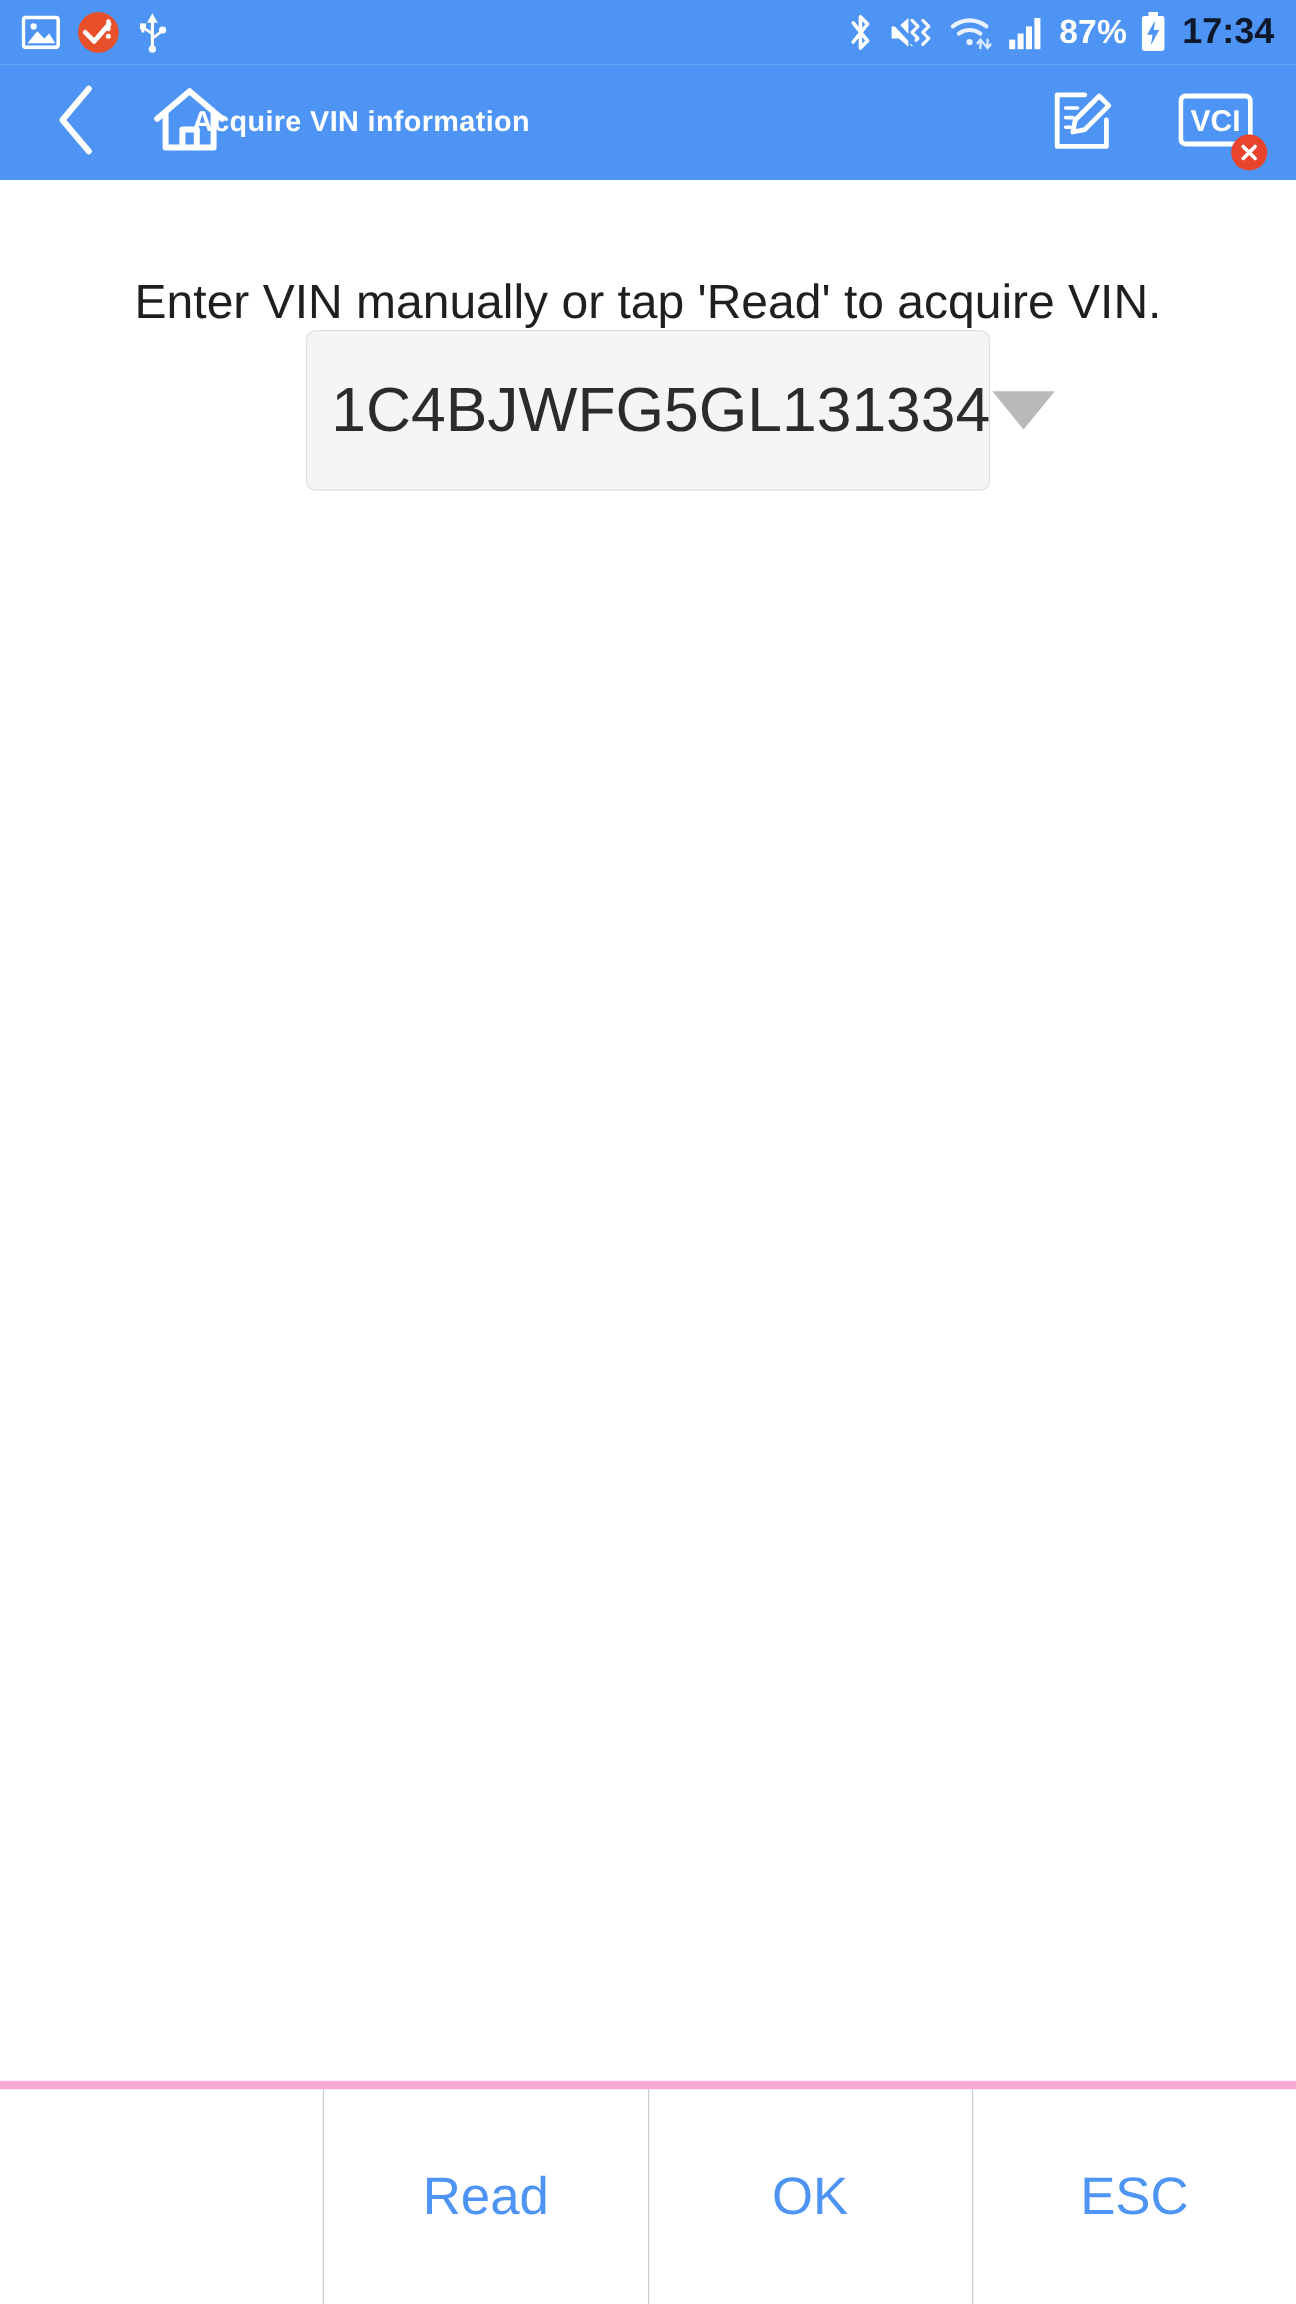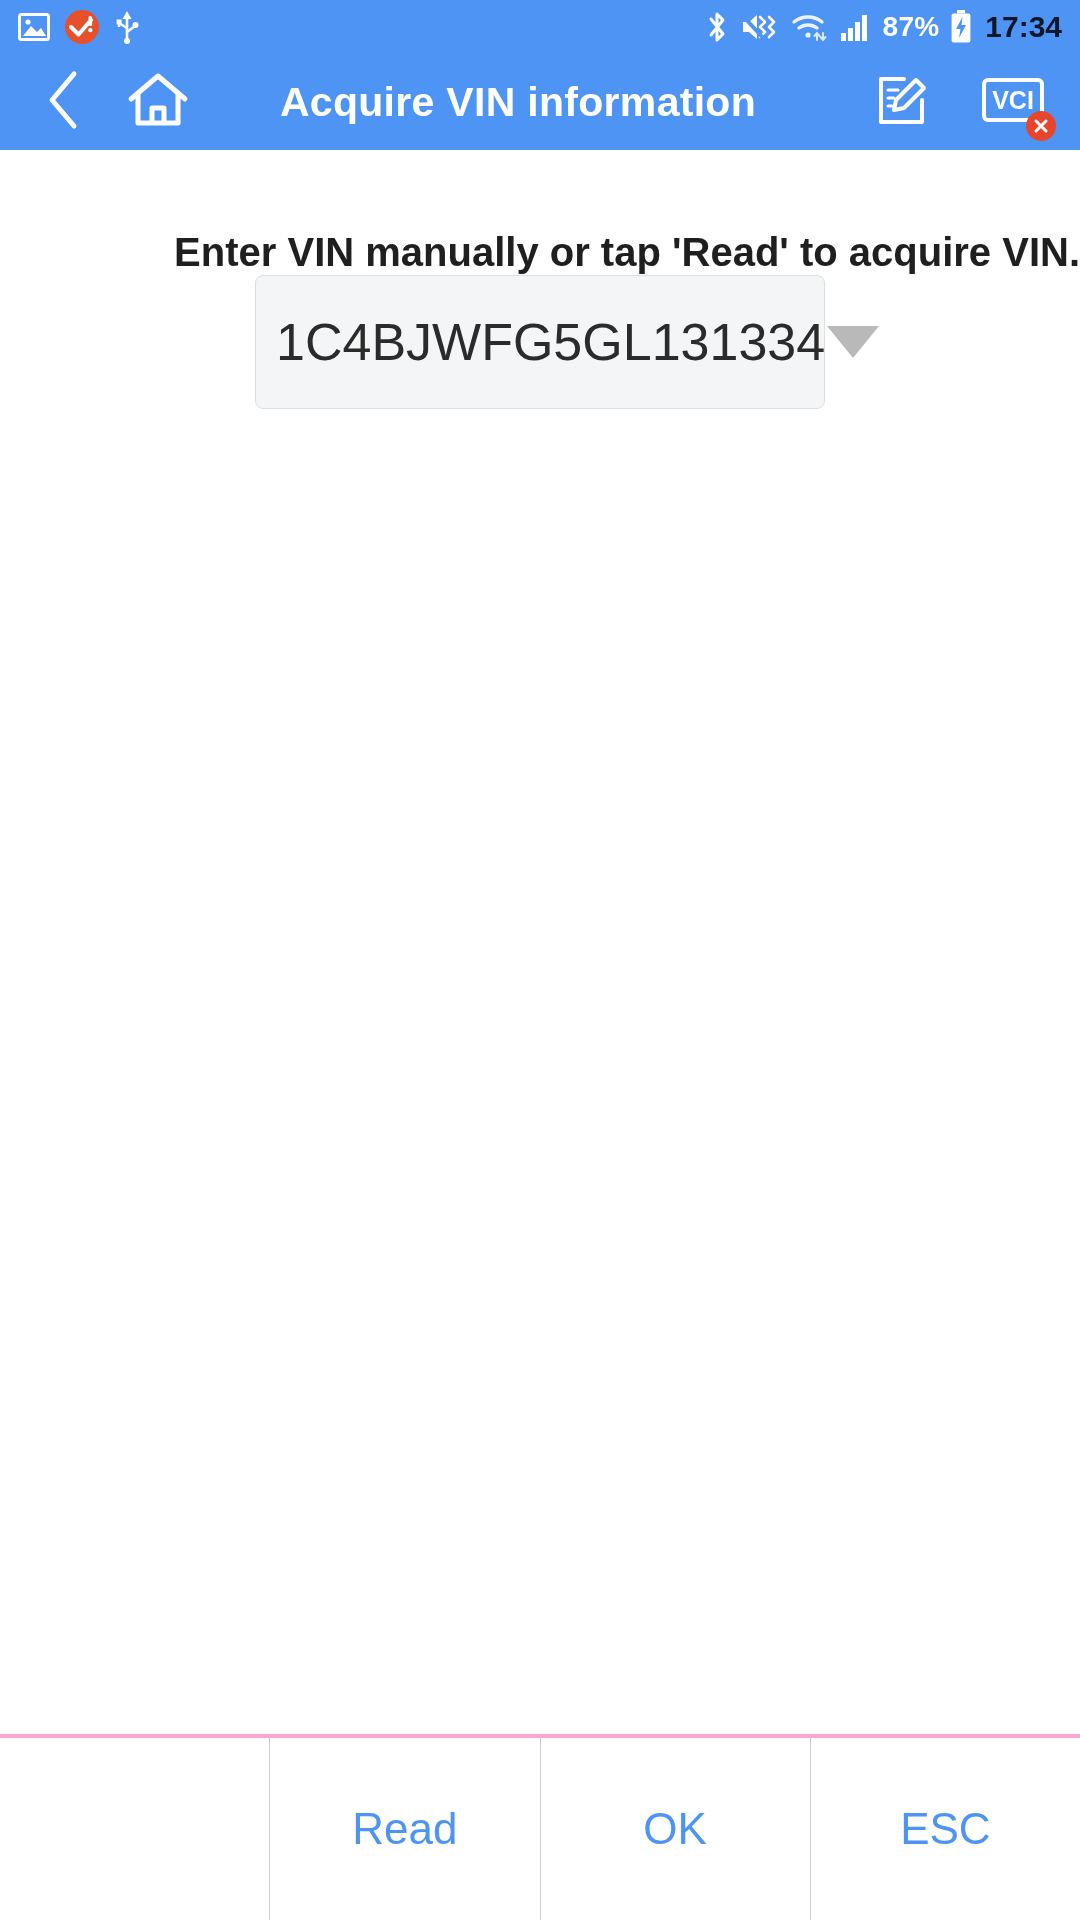--- a/index.html
+++ b/index.html
@@ -28,38 +28,38 @@
 
   
   .appbar {
     position:absolute; top:54px; left:0; width:1080px; height:96px;
     background:#4d94f5;
     display:flex; align-items:center;
   }
   .ab-back { width:92px; display:flex; align-items:center; justify-content:center; margin-left:18px; }
   .ab-home { width:84px; display:flex; align-items:center; justify-content:center; margin-left:6px; }
   .ab-title {
-    flex:1; text-align:center; color:#ffffff;
-    font-size:41px; font-weight:700; letter-spacing:0.3px;
+    flex:1; text-align:left; color:#ffffff;
+    font-size:24px; font-weight:700; letter-spacing:0.3px;
     margin-left:-40px;
   }
   .ab-actions { display:flex; gap:52px; margin-right:36px; }
   .ab-act { position:relative; display:flex; align-items:center; justify-content:center; }
   .vci-badge {
     position:absolute; right:-12px; bottom:-10px;
     width:30px; height:30px; border-radius:50%;
     background:#e8452c; display:flex; align-items:center; justify-content:center;
     color:#fff; font-size:19px; font-weight:700; line-height:1;
   }
 
   
   .content { position:absolute; top:150px; left:0; width:1080px; bottom:186px; background:#fff; }
   .hint {
-    margin-top:80px; text-align:right;
-    font-size:40px; color:#1f1f1f; font-weight:700;
+    margin-top:80px; text-align:center;
+    font-size:40px; color:#1f1f1f; font-weight:400;
   }
   .vin-wrap { display:flex; justify-content:center; }
   .vin-field {
     width:570px; height:134px;
     background:#f4f5f6;
     border:1px solid #dcdee0;
     border-radius:8px;
     display:flex; align-items:center;
     padding:0 10px 0 20px;
   }
@@ -72,21 +72,21 @@
     width:0; height:0; margin-left:2px;
     border-left:26px solid transparent;
     border-right:26px solid transparent;
     border-top:32px solid #b9b9b9;
   }
 
   
   .bottombar {
     position:absolute; left:0; bottom:0; width:1080px; height:186px;
     background:#ffffff;
-    border-top:4px solid #f9a8d4;
+    border-top:7px solid #f9a8d4;
     display:flex;
   }
   .bb-cell {
     flex:1; height:100%;
     display:flex; align-items:center; justify-content:center;
     font-size:44px; color:#4d94f5; font-weight:400;
     border-left:1px solid #c9cbcd;
   }
   .bb-cell:first-child { border-left:none; }
 </style>

